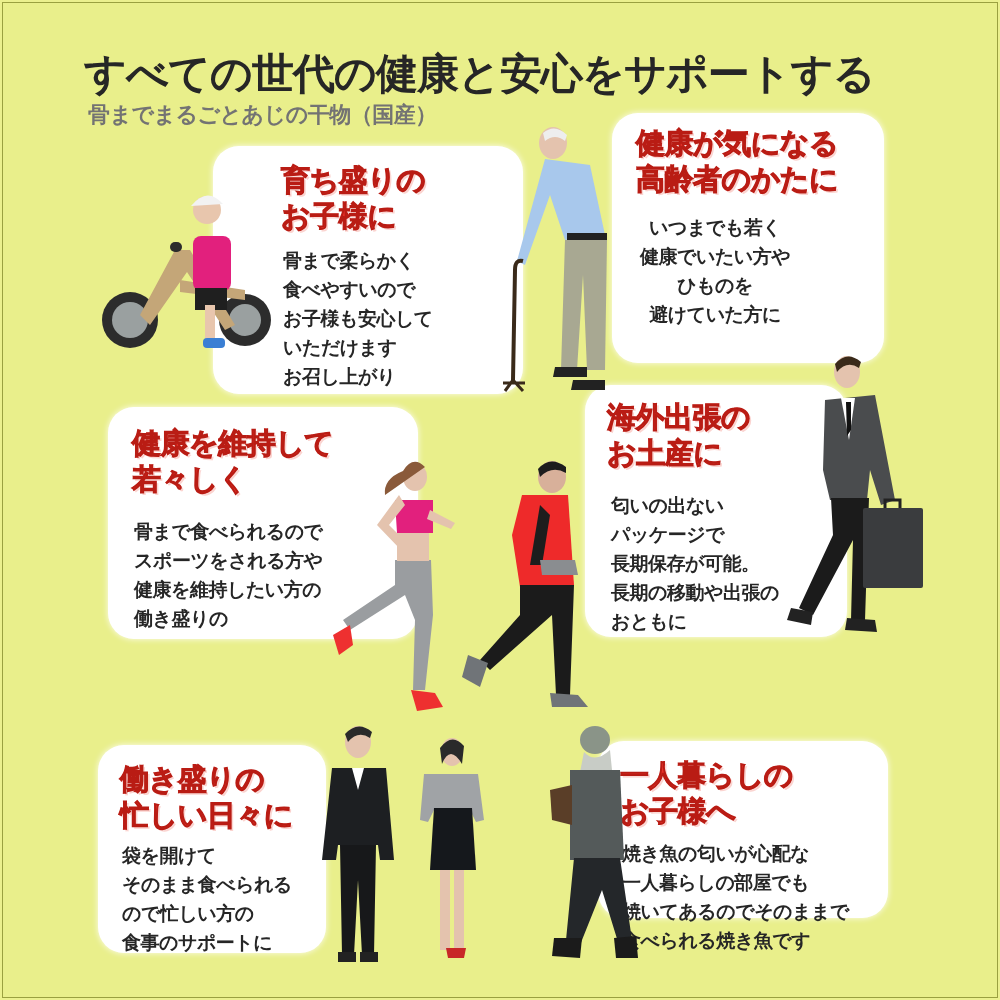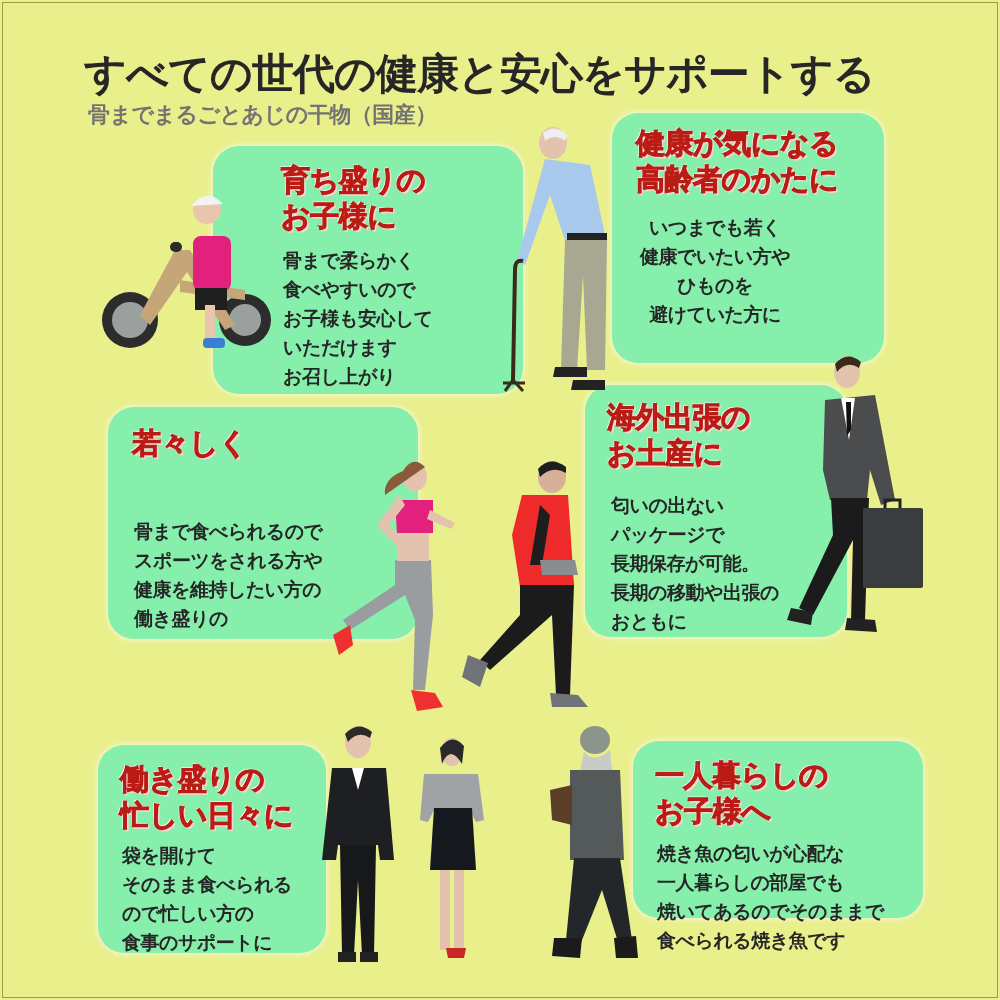--- a/index.html
+++ b/index.html
@@ -18,21 +18,21 @@
     position: absolute; left: 84px; top: 46px;
     font-size: 42px; font-weight: bold; color: #262626;
     letter-spacing: -1px; white-space: nowrap;
   }
   .subtitle {
     position: absolute; left: 88px; top: 100px;
     font-size: 22px; font-weight: bold; color: #737373;
     white-space: nowrap; letter-spacing: -0.5px;
   }
   .box {
-    position: absolute; background: #86efac;
+    position: absolute; background: #ffffff;
     border-radius: 26px;
     box-shadow: 0 0 6px rgba(255,255,255,0.9);
   }
   .box .head {
     position: absolute; font-weight: bold; color: #e8322a;
     font-size: 29px; line-height: 36px; white-space: nowrap;
     -webkit-text-stroke: 1px #b91c14;
     text-shadow: 0 0 2px #fff, 2px 2px 0 #fbd3cf, -1px -1px 0 #fff;
     letter-spacing: -0.5px;
   }
@@ -73,20 +73,21 @@
   <div class="body" style="left:28px; top:100px;text-align:center;">
     <div>いつまでも若く</div>
     <div>健康でいたい方や</div>
     <div>ひものを</div>
     <div>避けていた方に</div>
   </div>
 </div>
 
 <div class="box" style="left:108px; top:407px; width:310px; height:232px;">
   <div class="head" style="left:24px; top:18px;">
+    <div>健康を維持して</div>
     <div>若々しく</div>
   </div>
   <div class="body" style="left:26px; top:110px;">
     <div>骨まで食べられるので</div>
     <div>スポーツをされる方や</div>
     <div>健康を維持したい方の</div>
     <div>働き盛りの</div>
   </div>
 </div>
 
@@ -110,21 +111,21 @@
     <div>忙しい日々に</div>
   </div>
   <div class="body" style="left:24px; top:96px;">
     <div>袋を開けて</div>
     <div>そのまま食べられる</div>
     <div>ので忙しい方の</div>
     <div>食事のサポートに</div>
   </div>
 </div>
 
-<div class="box" style="left:633px; top:741px; width:290px; height:177px;">
+<div class="box" style="left:598px; top:741px; width:290px; height:177px;">
   <div class="head" style="left:22px; top:16px;">
     <div>一人暮らしの</div>
     <div>お子様へ</div>
   </div>
   <div class="body" style="left:24px; top:98px;">
     <div>焼き魚の匂いが心配な</div>
     <div>一人暮らしの部屋でも</div>
     <div>焼いてあるのでそのままで</div>
     <div>食べられる焼き魚です</div>
   </div>

